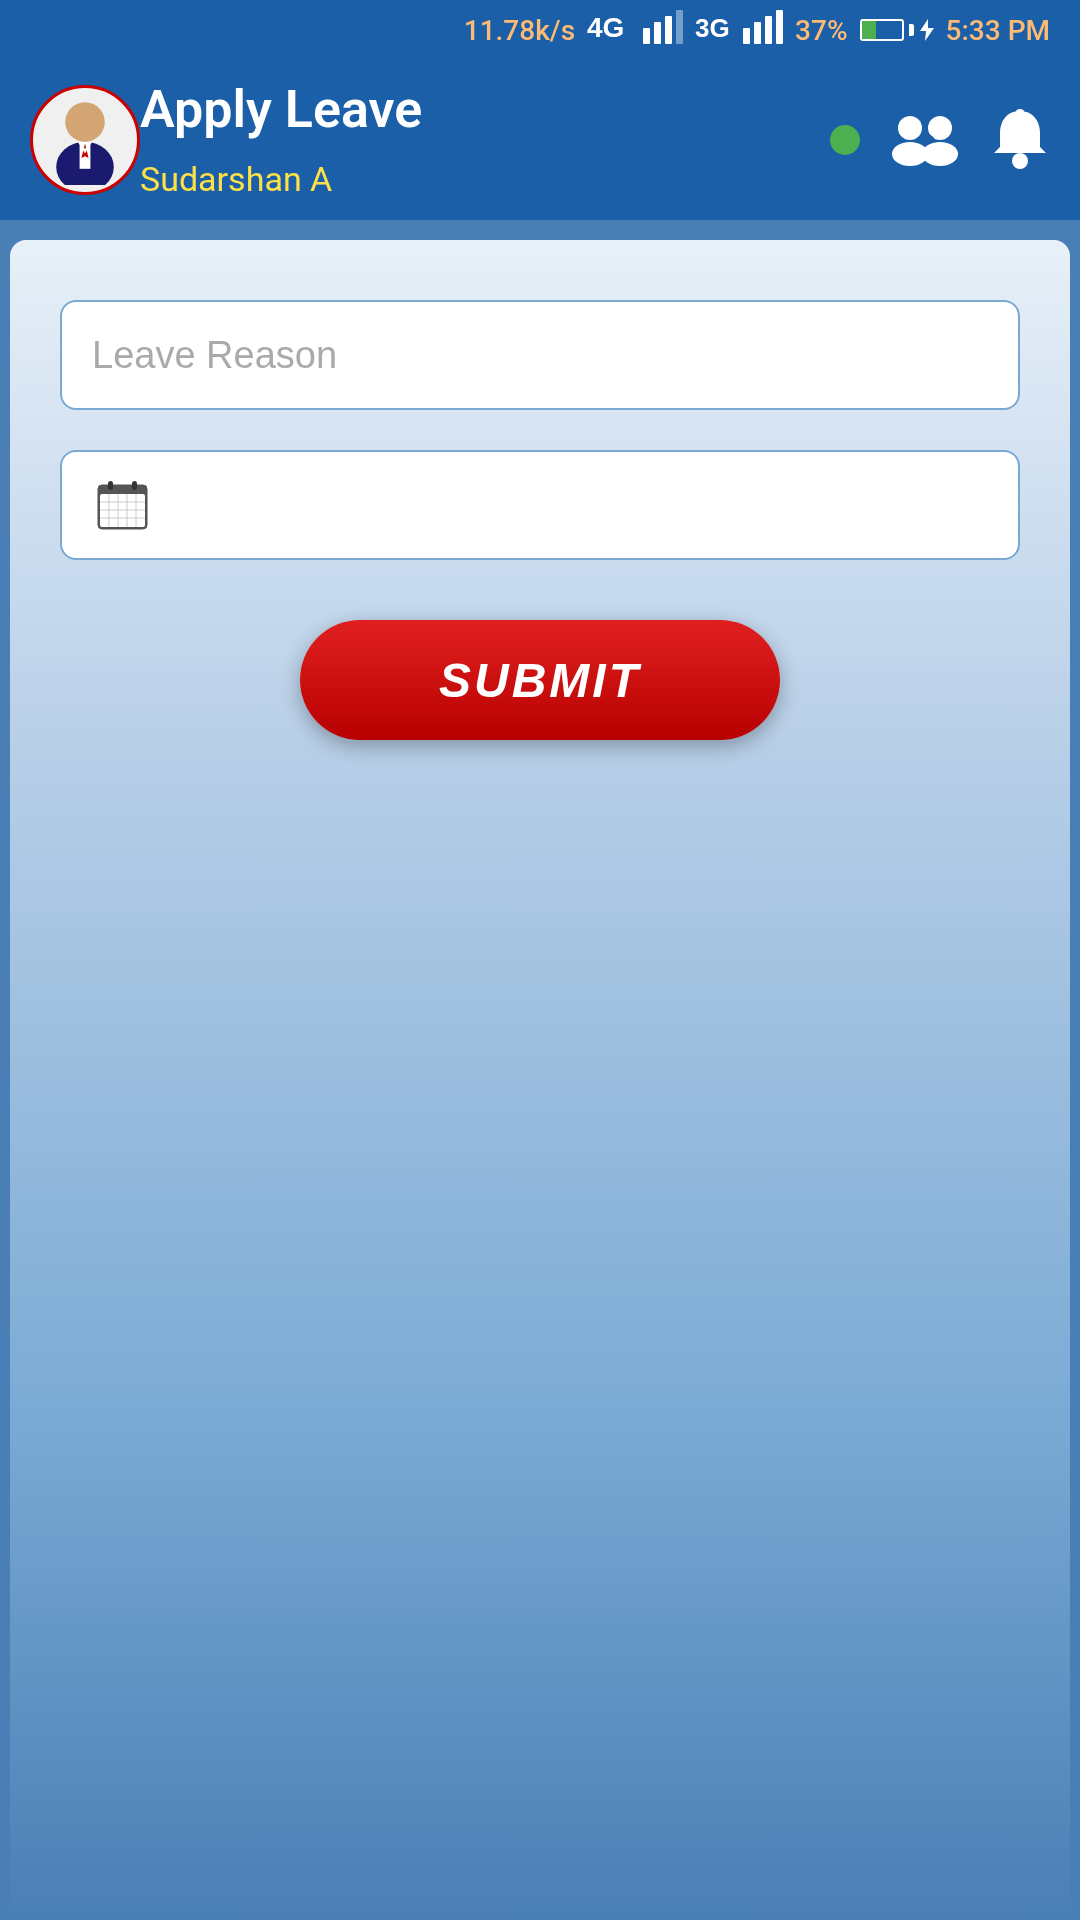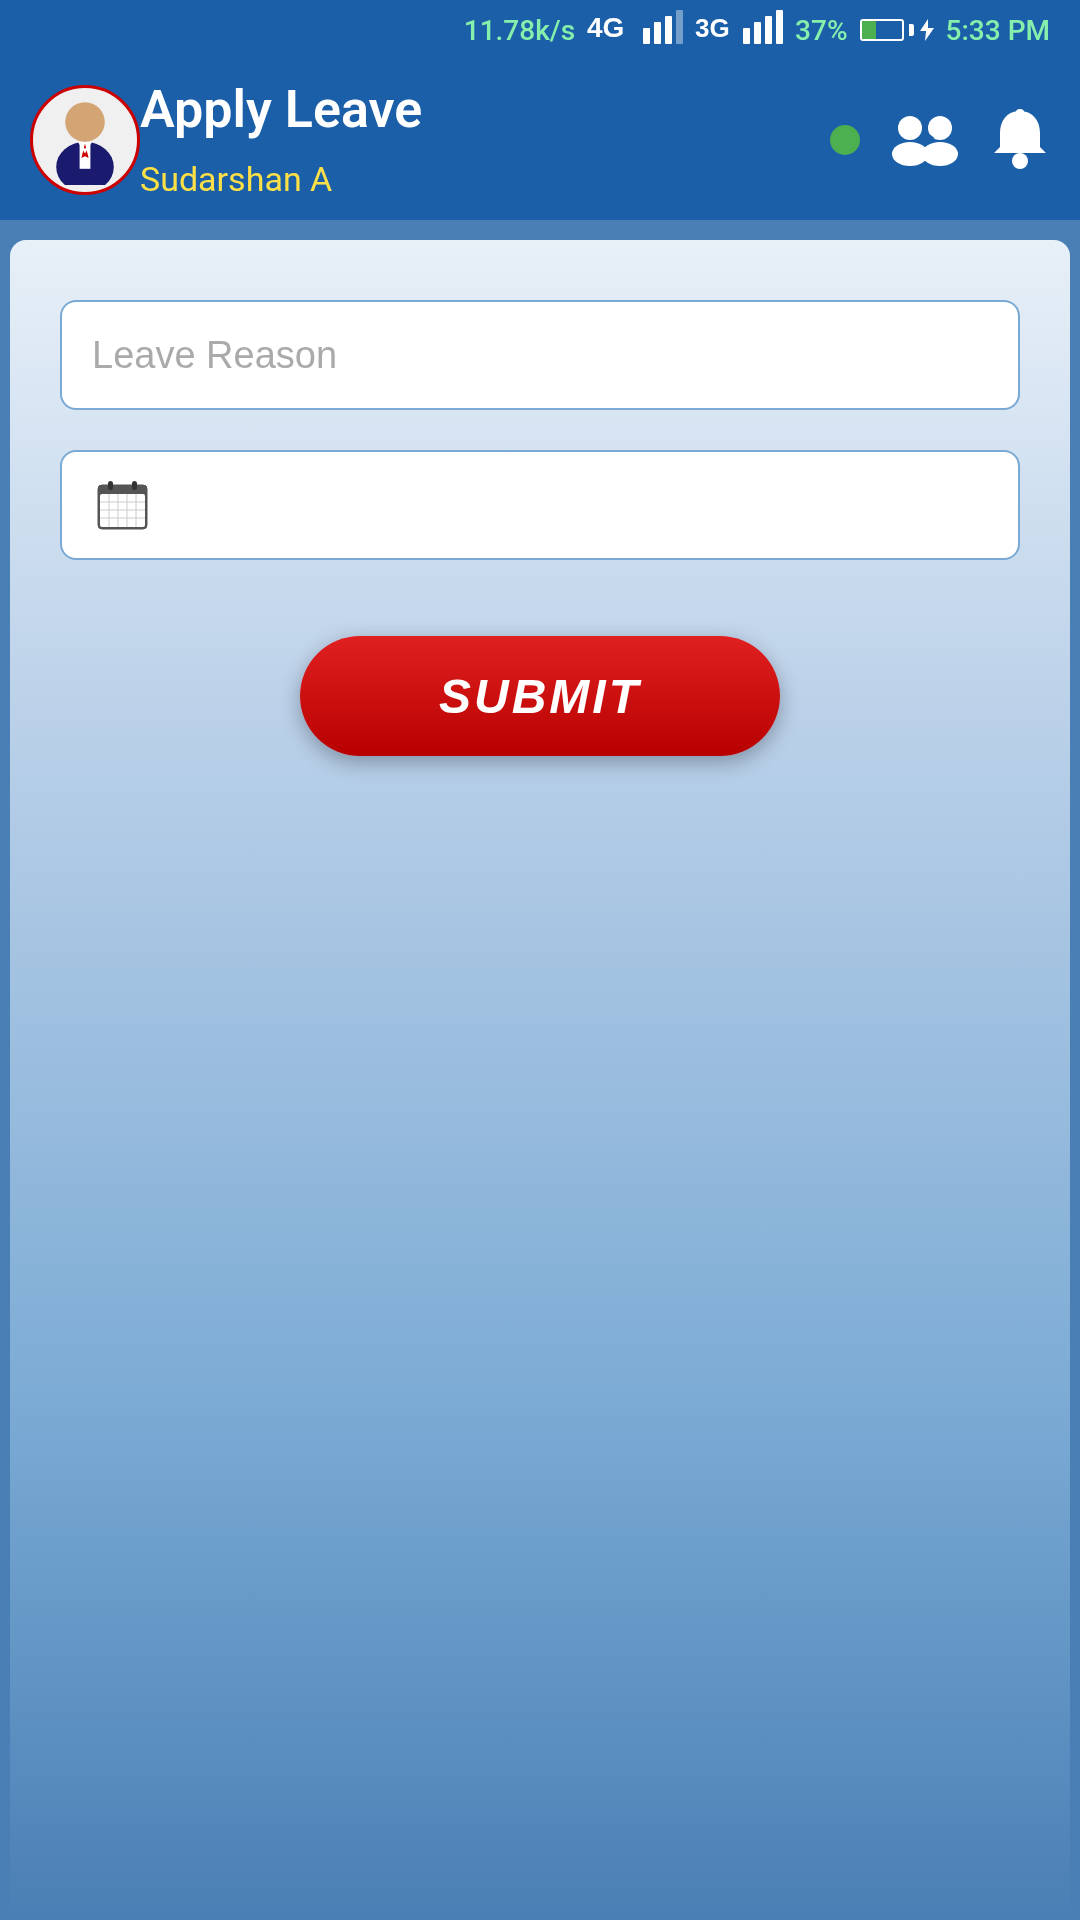--- a/index.html
+++ b/index.html
@@ -24,21 +24,21 @@
       height: 60px;
       background: #1a5fa8;
       display: flex;
       align-items: center;
       justify-content: flex-end;
       padding: 0 30px;
       gap: 12px;
     }
 
     .status-bar-text {
-      color: #86efac;
+      color: #fdba74;
       font-size: 28px;
       font-weight: 500;
     }
 
     .battery-icon {
       display: inline-flex;
       align-items: center;
       gap: 4px;
     }
 
@@ -137,21 +137,21 @@
     
     .main-content {
       flex: 1;
       margin: 20px 10px 0 10px;
       background: linear-gradient(180deg, #e8f0f8 0%, #b8cfe8 30%, #7aaad4 70%, #4a7fb5 100%);
       border-radius: 16px 16px 0 0;
       padding: 60px 50px;
       display: flex;
       flex-direction: column;
       align-items: center;
-      gap: 56px;
+      gap: 40px;
     }
 
     
     .form-container {
       width: 100%;
       display: flex;
       flex-direction: column;
       gap: 40px;
     }
 

